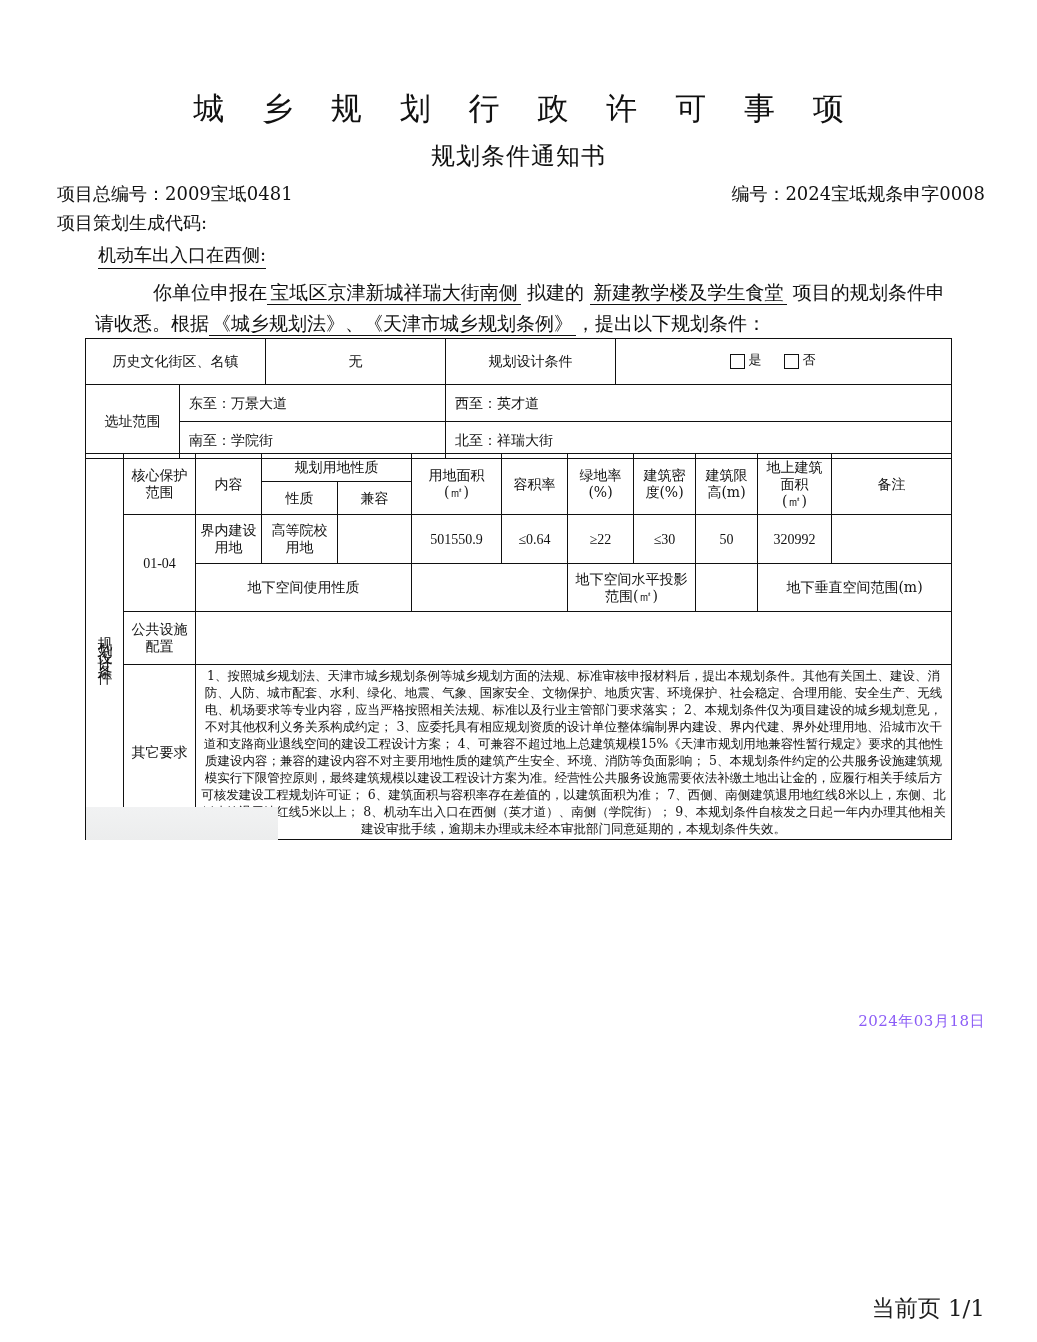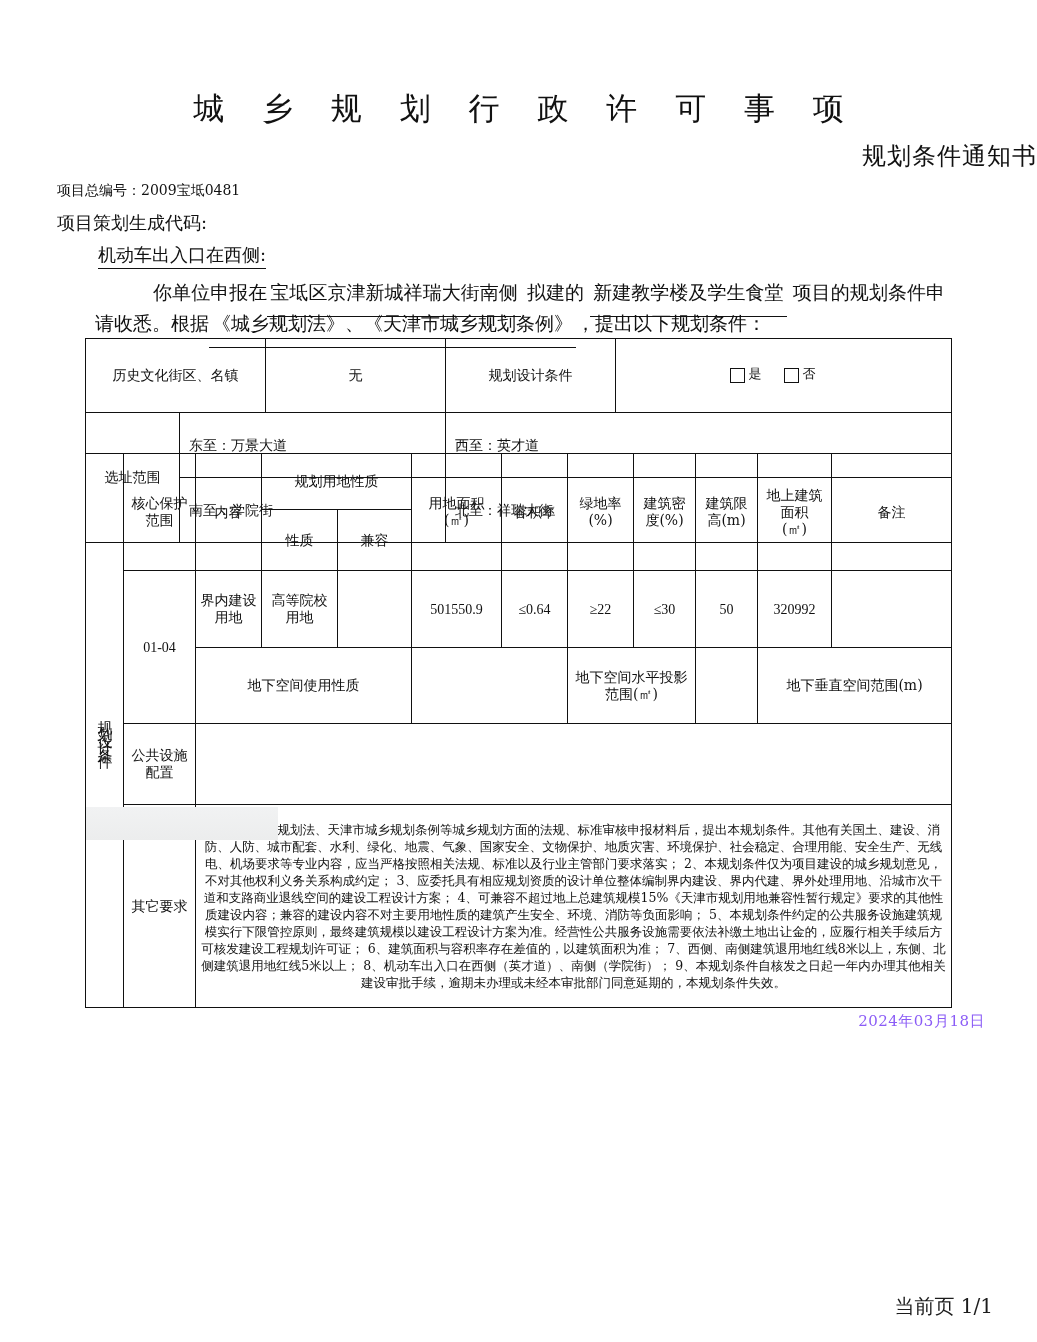--- a/index.html
+++ b/index.html
@@ -29,31 +29,31 @@
     font-size: 31px;
     letter-spacing: 14px;
     text-indent: 14px;
     font-weight: 500;
     font-family: "DejaVu Serif", "Liberation Serif", serif;
   }
   .doc-subtitle {
     position: absolute;
     left: 0; top: 140px;
     width: 1037px;
-    text-align: right;
+    text-align: center;
     font-size: 24px;
     letter-spacing: 1px;
     font-family: "DejaVu Serif", "Liberation Serif", serif;
   }
 
   
   .num-left {
     position: absolute;
     left: 57px; top: 182px;
-    font-size: 14px;
+    font-size: 18px;
     white-space: nowrap;
   }
   .num-right {
     position: absolute;
     right: 52px; top: 182px;
     font-size: 18px;
     white-space: nowrap;
   }
   .code-line {
     position: absolute;
@@ -75,35 +75,35 @@
   
   .body-par {
     position: absolute;
     left: 95px; top: 277px;
     width: 850px;
     font-size: 19px;
     line-height: 31px;
     text-align: justify;
   }
   .body-par .ind { display: inline-block; width: 58px; }
-  .u { border-bottom: 1.6px solid #111; padding: 0 3px 13px 3px; }
+  .u { border-bottom: 1.6px solid #111; padding: 0 3px 1px 3px; }
 
   
   .tbl {
     position: absolute;
     border-collapse: collapse;
     table-layout: fixed;
     font-size: 14px;
     font-family: "DejaVu Serif", "Liberation Serif", serif;
   }
   .tbl td {
     border: 1.4px solid #111;
     text-align: center;
     vertical-align: middle;
-    padding: 16px 3px;
+    padding: 2px 3px;
     line-height: 17px;
   }
   .tbl td.lft { text-align: left; padding-left: 9px; }
 
   #table-hist { left: 85px; top: 338px; width: 866px; }
   #table-main { left: 85px; top: 453px; width: 866px; }
 
   .vert-label {
     writing-mode: vertical-rl;
     text-orientation: upright;
@@ -143,35 +143,36 @@
   .date-line {
     position: absolute;
     right: 52px; top: 1012px;
     font-size: 15px;
     letter-spacing: 0.5px;
     color: #8b5cf6;
     white-space: nowrap;
   }
   .footer-page {
     position: absolute;
-    right: 44px; top: 1293px;
-    font-size: 20px;
+    right: 52px; top: 1293px;
+    font-size: 23px;
     color: #1c1c1c;
     white-space: nowrap;
   }
 </style>
 </head>
 <body>
 
 <div class="page">
 
   <div class="doc-title">城 乡 规 划 行 政 许 可 事 项</div>
   <div class="doc-subtitle">规划条件通知书</div>
 
   <div class="num-left">项目总编号：2009宝坻0481</div>
+  <div class="num-right">编号：2024宝坻规条申字0008</div>
   <div class="code-line">项目策划生成代码:</div>
 
   <div class="addressee">机动车出入口在西侧:</div>
 
   <div class="body-par">
     <span class="ind"></span><span>你单位申报在</span><span class="u">宝坻区京津新城祥瑞大街南侧</span>
     <span>拟建的</span>
     <span class="u">新建教学楼及学生食堂</span>
     <span>项目的规划条件申请收悉。根据</span><span class="u">《城乡规划法》、《天津市城乡规划条例》</span><span>，提出以下规划条件：</span>
   </div>

